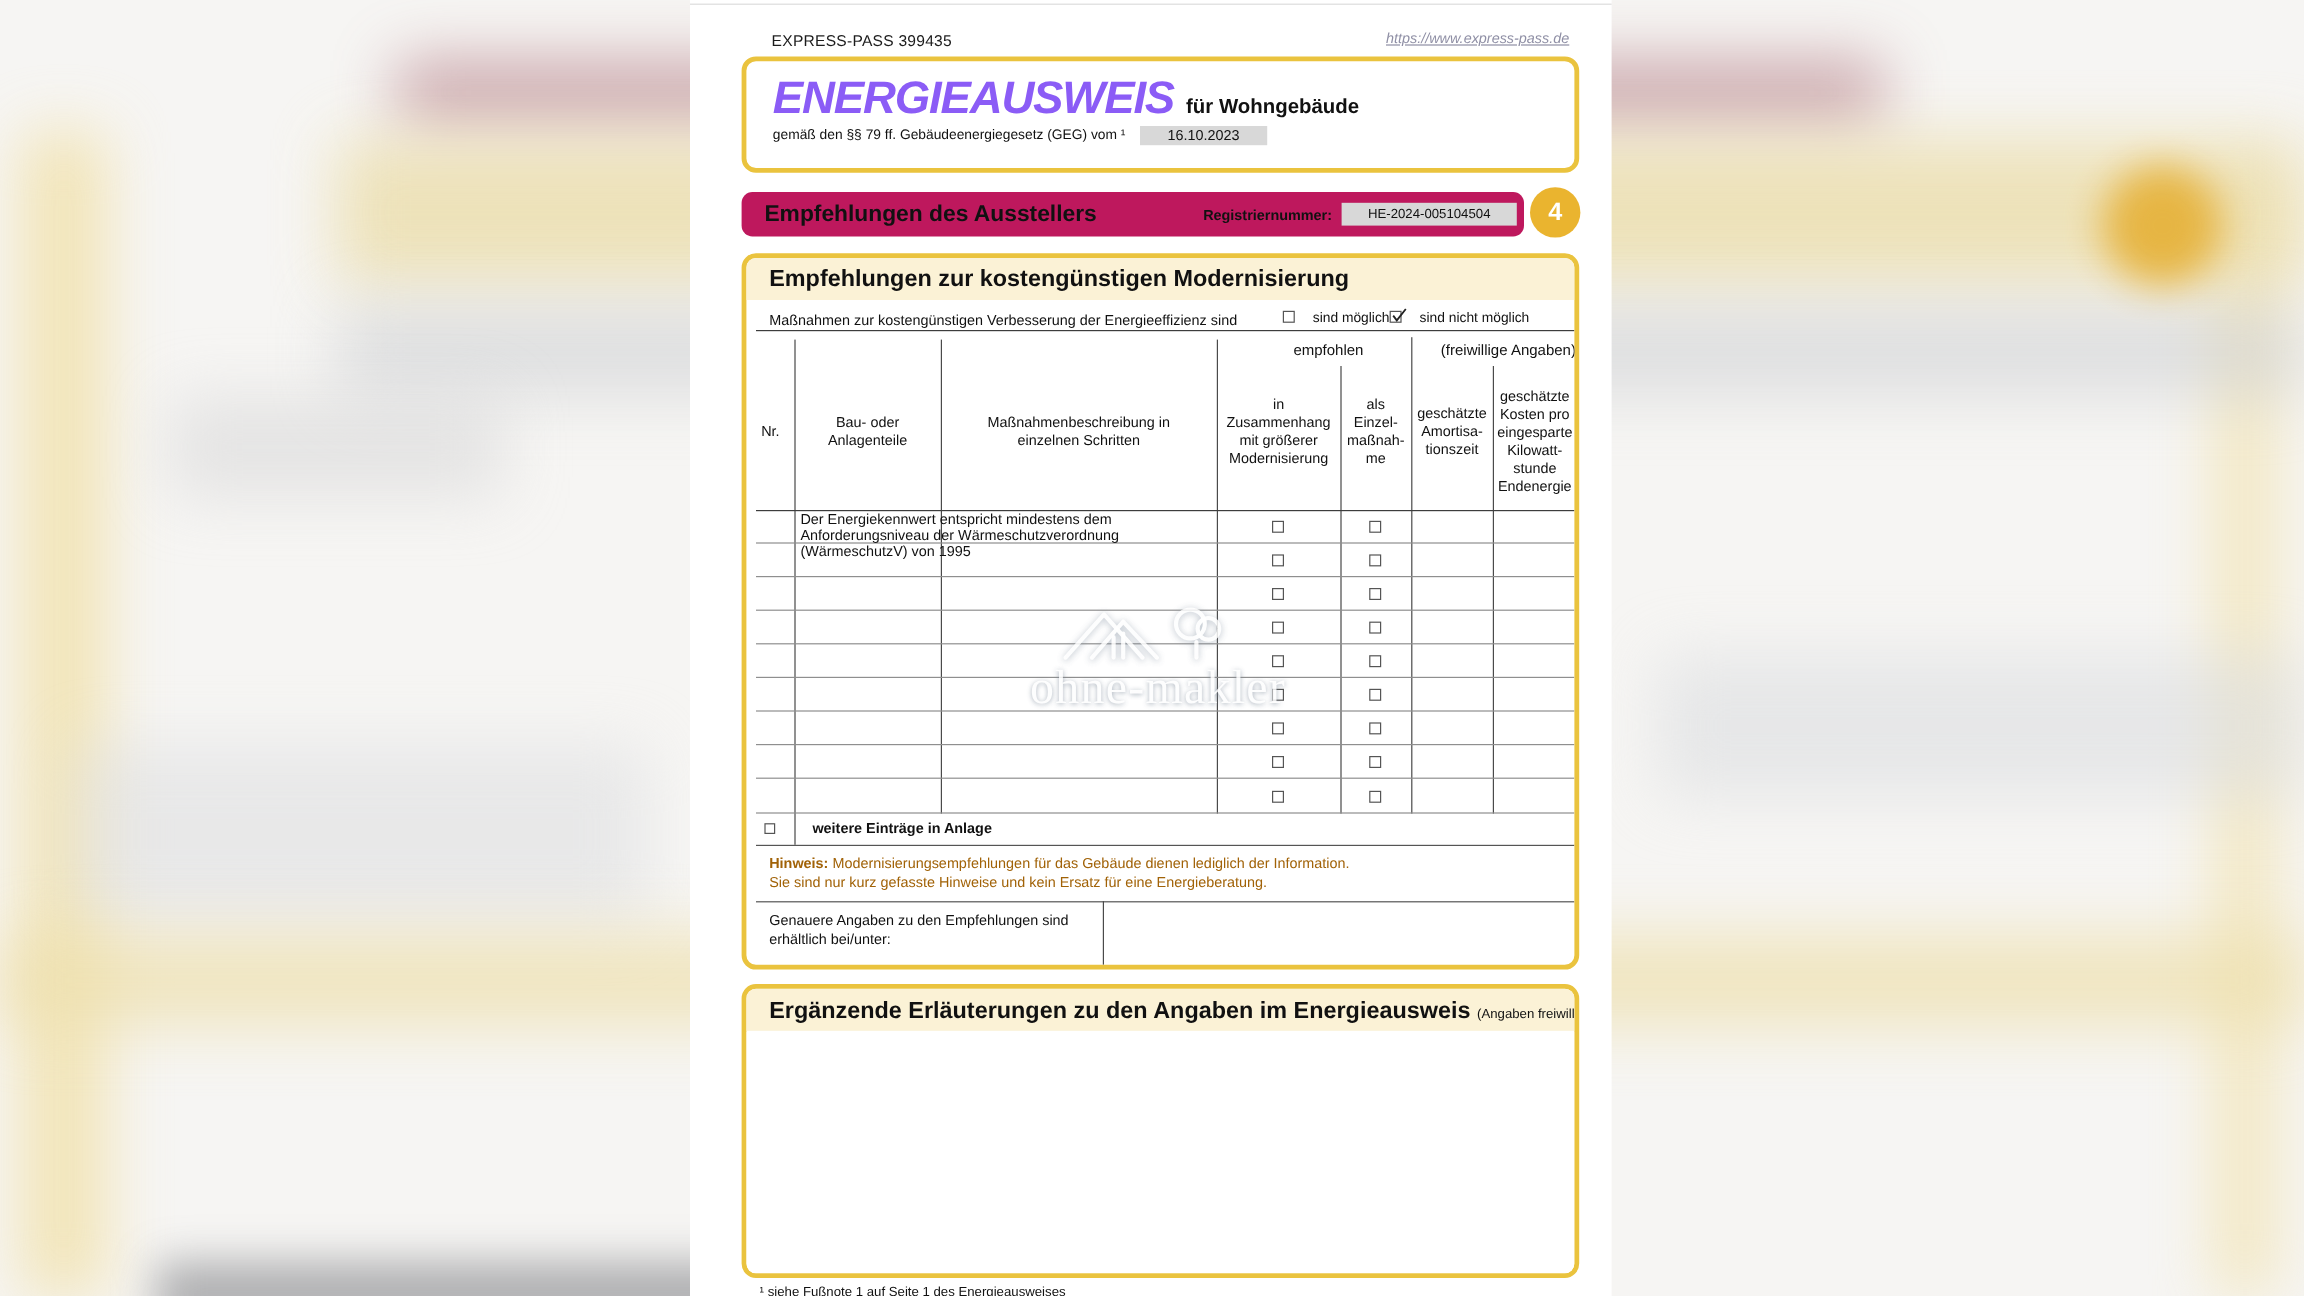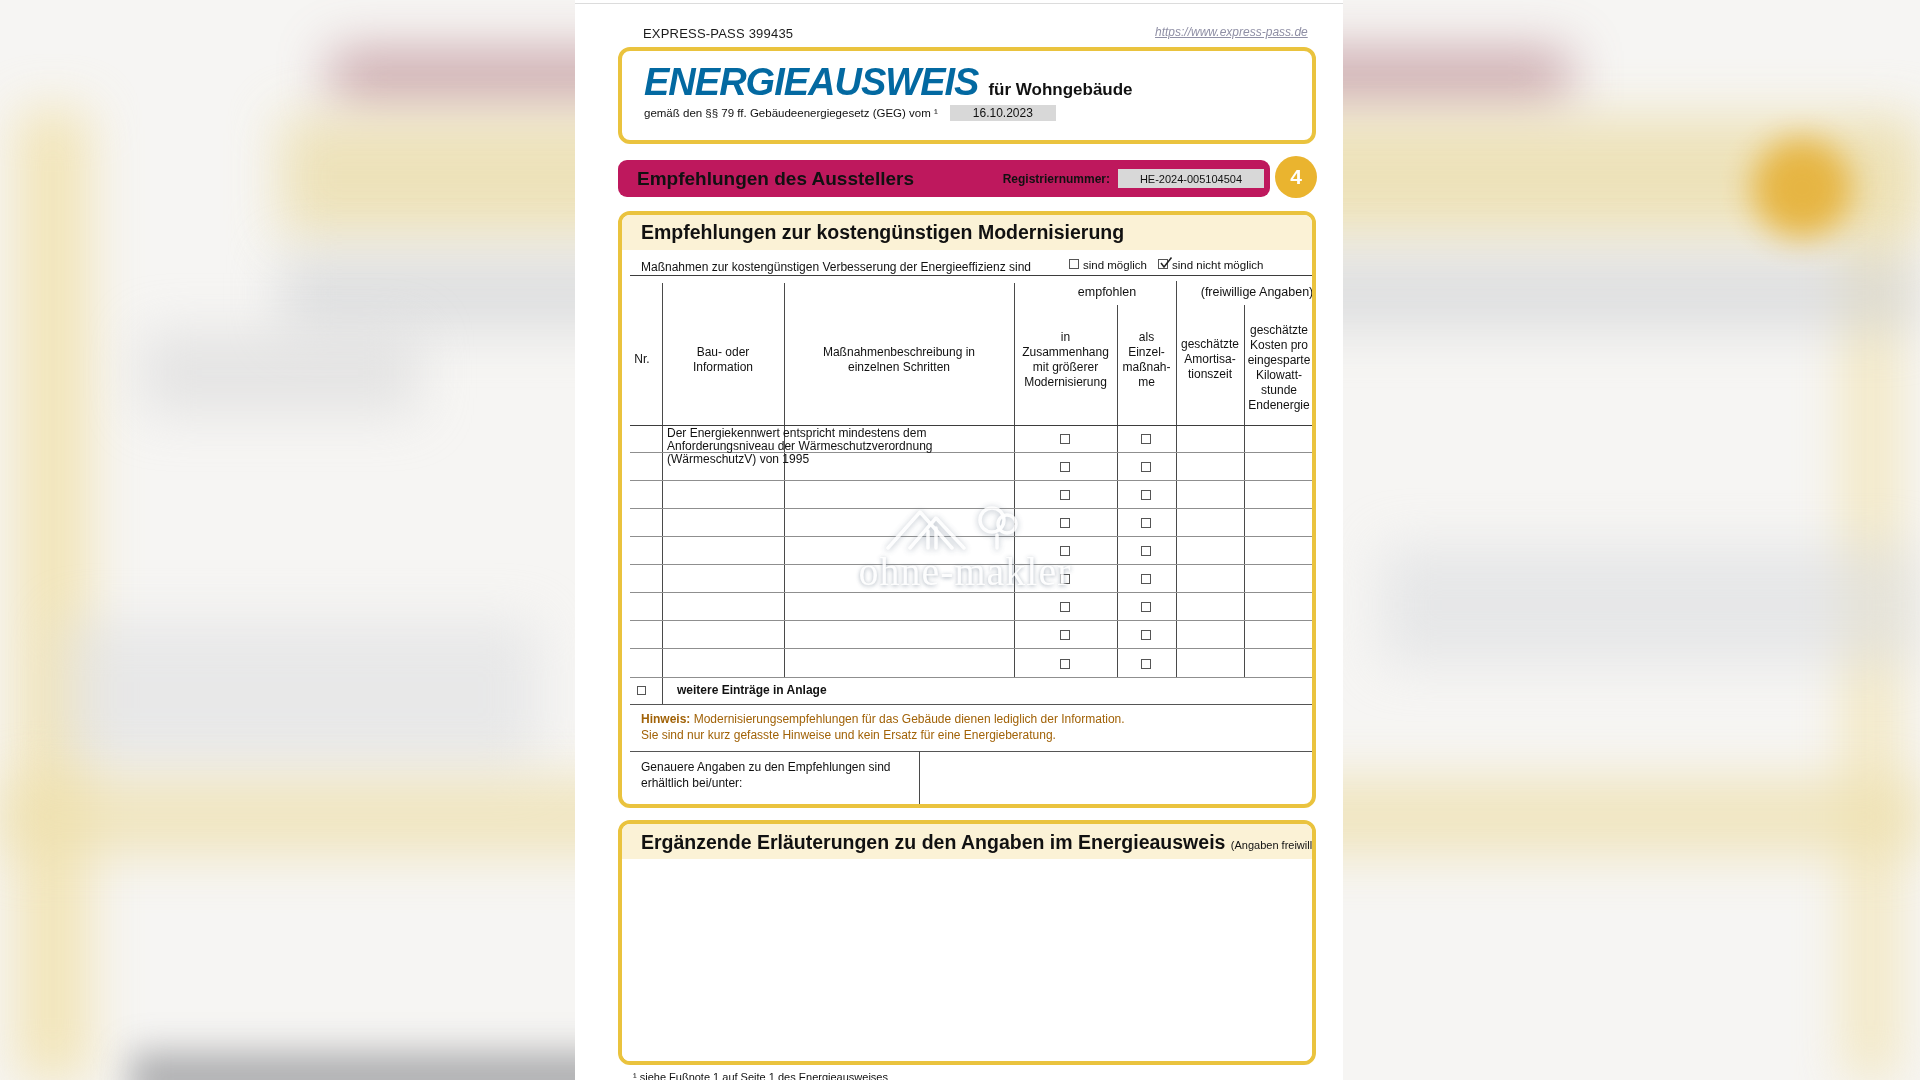--- a/index.html
+++ b/index.html
@@ -17,21 +17,21 @@
           background:#ffffff; }
   .hairline { position:absolute; left:0; top:3px; width:768px; height:1px; background:#dcdcdc; }
 
   .doc-ref { position:absolute; left:68px; top:26px; font-size:13px; color:#1c1c1c; letter-spacing:.2px; }
   .site-link { position:absolute; left:580px; top:25px; width:160px; font-size:12px; font-style:italic;
                color:#8f8fa5; text-decoration:underline; }
 
   .box { position:absolute; background:#fff; border:4px solid #eac33e; border-radius:12px; overflow:hidden; }
   .title-box { left:43px; top:47px; width:698px; height:97px; }
   .title-row { position:absolute; left:22px; top:10px; display:flex; align-items:baseline; gap:10px; }
-  .main-title { font-size:38px; font-weight:bold; font-style:italic; color:#0369a1; letter-spacing:-1px; }
+  .main-title { font-size:38px; font-weight:bold; font-style:italic; color:#8b5cf6; letter-spacing:-1px; }
   .title-sub { font-size:17px; font-weight:bold; color:#111; }
   .law-row { position:absolute; left:22px; top:54px; display:flex; align-items:center; }
   .law-text { font-size:11.5px; color:#111; }
   .gray-field { background:#d8d8d8; display:inline-flex; align-items:center; justify-content:center;
                 color:#111; }
   .date-field { width:106px; height:16px; margin-left:12px; font-size:12px; }
 
   .section-bar { position:absolute; left:43px; top:160px; width:652px; height:37px; background:#be185d;
                  border-radius:9px; display:flex; align-items:center; padding:0 6px 0 19px; }
   .bar-title { font-size:19px; font-weight:bold; color:#111; }
@@ -40,21 +40,21 @@
   .page-badge { position:absolute; left:700px; top:156px; width:42px; height:42px; border-radius:50%;
                 background:#eab42f; color:#fff; font-size:21px; font-weight:bold;
                 display:flex; align-items:center; justify-content:center; }
 
   .main-box { left:43px; top:211px; width:698px; height:597px;padding-left:34px; }
   .band { position:absolute; left:0; top:0; right:0; height:35px; background:#fbf2d6; }
   .band-title { position:absolute; left:19px; top:6px; font-size:19.5px; font-weight:bold; color:#111; white-space:nowrap; }
   .band-suffix { font-size:11px; font-weight:normal; color:#111; }
 
   .measures-line { position:absolute; left:19px; top:45px; font-size:12px; color:#111; }
-  .opt { position:absolute; top:44px; display:flex; align-items:flex-start; gap:4px; font-size:11.5px; color:#111;text-align:right; }
+  .opt { position:absolute; top:44px; display:flex; align-items:flex-start; gap:15px; font-size:11.5px; color:#111;text-align:right; }
   .cb { position:relative; width:10px; height:10px; border:1px solid #555; background:#fff; flex:0 0 auto; }
   .cb .tick { position:absolute; left:0; top:-4px; }
 
   .hl { position:absolute; height:1px; background:#8a8a8a; }
   .hl.dark { background:#3d3d3d; }
   .vl { position:absolute; width:1px; background:#4a4a4a; }
   .gh { position:absolute; top:70px; font-size:12.5px; color:#111; text-align:center;margin-left:12px; }
   .th { position:absolute; font-size:12px; color:#111; text-align:center; white-space:pre-line; line-height:15px; }
 
   .t-row { position:absolute; left:8px; width:682px; height:28px; border-bottom:1px solid #8f8f8f; }
@@ -151,21 +151,21 @@
 
       <div class="vl" style="left:40px;top:68px;height:421px;"></div>
       <div class="vl" style="left:162px;top:68px;height:395px;"></div>
       <div class="vl" style="left:392px;top:68px;height:395px;"></div>
       <div class="vl" style="left:495px;top:90px;height:373px;"></div>
       <div class="vl" style="left:554px;top:66px;height:397px;"></div>
       <div class="vl" style="left:622px;top:90px;height:373px;"></div>
 
       <div class="th" style="left:0;width:40px;top:137px;">Nr.</div>
       <div class="th" style="left:40px;width:122px;top:130px;">Bau- oder
-Information</div>
+Anlagenteile</div>
       <div class="th" style="left:162px;width:230px;top:130px;">Maßnahmenbeschreibung in
 einzelnen Schritten</div>
       <div class="th" style="left:392px;width:103px;top:115px;">in
 Zusammenhang
 mit größerer
 Modernisierung</div>
       <div class="th" style="left:495px;width:59px;top:115px;">als
 Einzel-
 maßnah-
 me</div>

